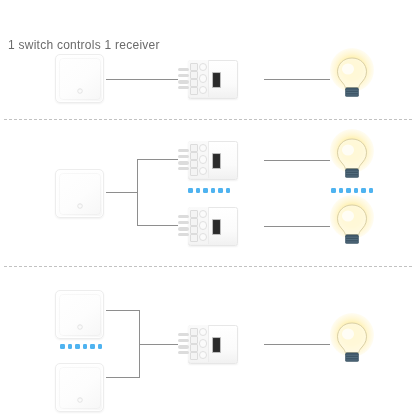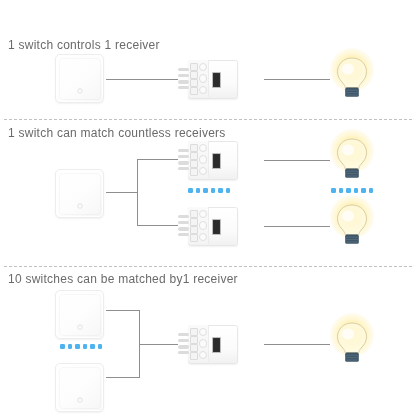--- a/index.html
+++ b/index.html
@@ -274,21 +274,20 @@
         <line x1="16.2" y1="38.2" x2="27.8" y2="38.2" stroke="#566f80" stroke-width="1"></line>
         <line x1="16.2" y1="40.6" x2="27.8" y2="40.6" stroke="#566f80" stroke-width="1"></line>
         <line x1="16.2" y1="43" x2="27.8" y2="43" stroke="#566f80" stroke-width="1"></line>
       </svg>
     </div>
   </div>
 
   <div class="divider div1"></div>
 
   <div class="section sec2">
-    <div class="caption">1 switch can match countless receivers</div>
 
     <div class="switch" style="left:55px; top:49px;">
       <div class="inner-ring"></div>
       <div class="pwr">
         <svg width="7" height="7" viewBox="0 0 14 14">
           <circle cx="7" cy="8" r="4.6" fill="none" stroke="#8a8a8a" stroke-width="1.2"></circle>
           <line x1="7" y1="1.6" x2="7" y2="6.6" stroke="#ffffff" stroke-width="2.4"></line>
           <line x1="7" y1="2" x2="7" y2="6.4" stroke="#8a8a8a" stroke-width="1.2"></line>
         </svg>
       </div>
@@ -383,21 +382,20 @@
         <line x1="16.2" y1="38.2" x2="27.8" y2="38.2" stroke="#566f80" stroke-width="1"></line>
         <line x1="16.2" y1="40.6" x2="27.8" y2="40.6" stroke="#566f80" stroke-width="1"></line>
         <line x1="16.2" y1="43" x2="27.8" y2="43" stroke="#566f80" stroke-width="1"></line>
       </svg>
     </div>
   </div>
 
   <div class="divider div2"></div>
 
   <div class="section sec3">
-    <div class="caption">10 switches can be matched by1 receiver</div>
 
     <div class="switch" style="left:55px; top:23px;">
       <div class="inner-ring"></div>
       <div class="pwr">
         <svg width="7" height="7" viewBox="0 0 14 14">
           <circle cx="7" cy="8" r="4.6" fill="none" stroke="#8a8a8a" stroke-width="1.2"></circle>
           <line x1="7" y1="1.6" x2="7" y2="6.6" stroke="#ffffff" stroke-width="2.4"></line>
           <line x1="7" y1="2" x2="7" y2="6.4" stroke="#8a8a8a" stroke-width="1.2"></line>
         </svg>
       </div>

